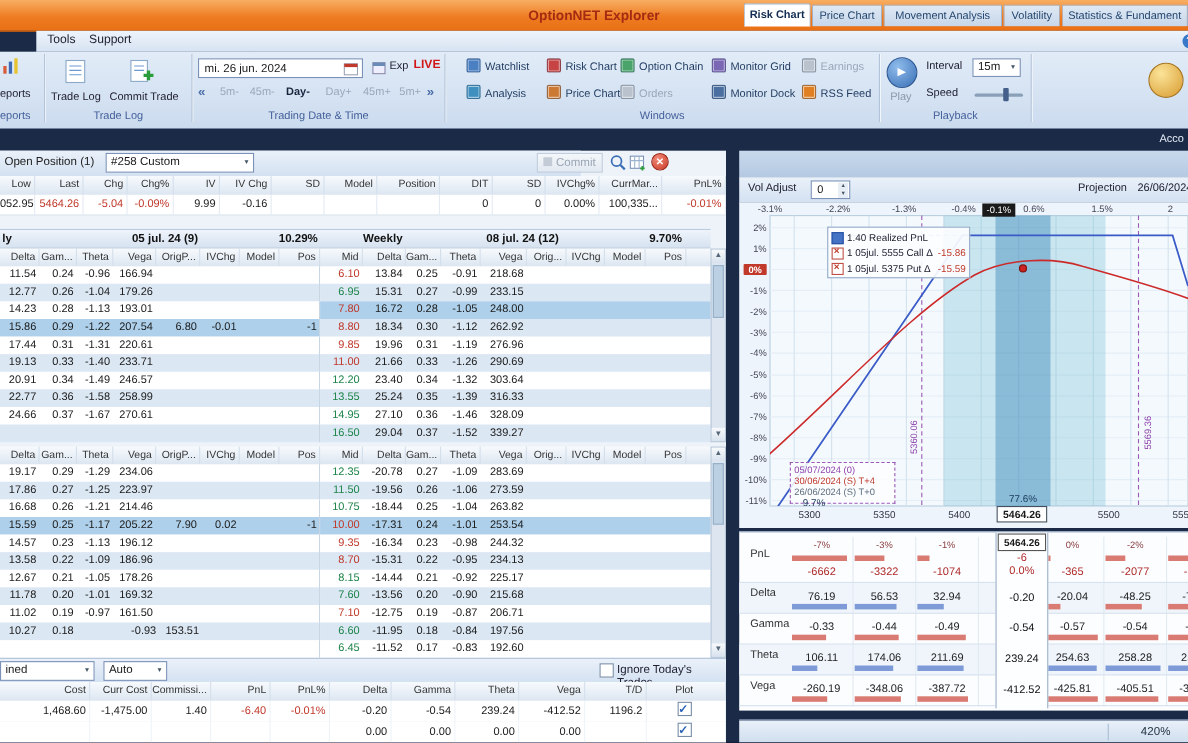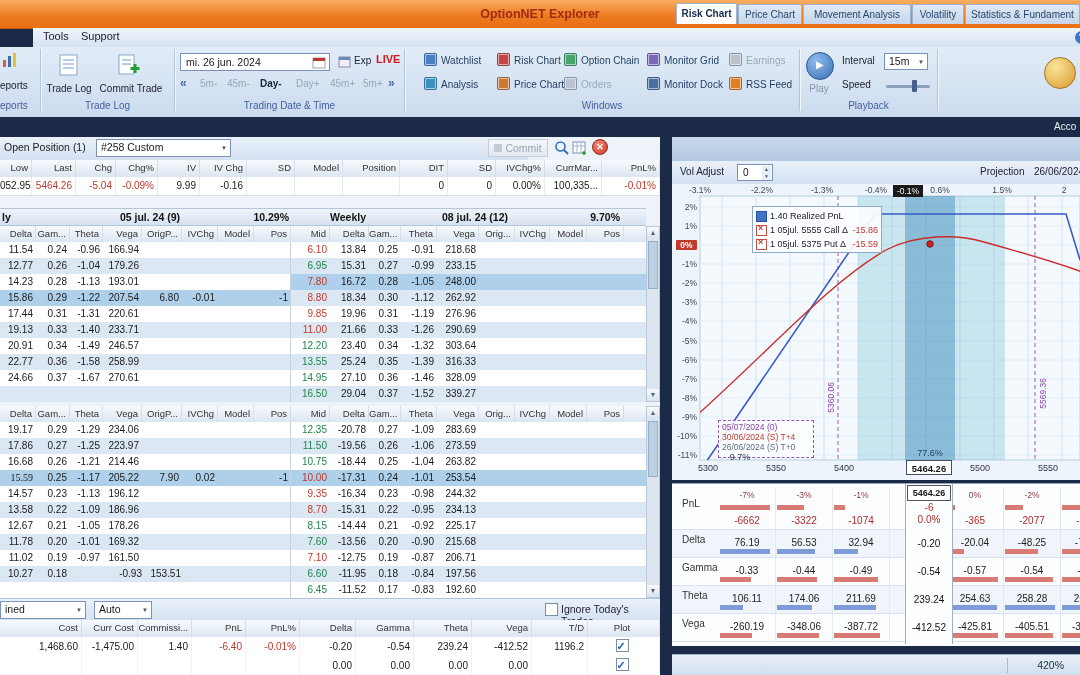--- a/index.html
+++ b/index.html
@@ -108,21 +108,21 @@
   #rp-controls{position:absolute;left:672px;top:161px;width:408px;height:23px;
      background:linear-gradient(#eaf1fa,#d3e1f1);border-bottom:1px solid #b0c2d8;font-size:10px;overflow:hidden;}
   .spin{position:absolute;background:#fff;border:1px solid #7a92b8;box-sizing:border-box;font-size:10px;
         line-height:15px;padding-left:5px;}
   .spin i{position:absolute;right:1px;width:9px;height:7px;font-style:normal;font-size:5px;color:#456;
         text-align:center;line-height:7px;background:#e7edf5;}
   #chart{position:absolute;left:672px;top:184px;width:408px;height:296px;background:#edf4fb;overflow:hidden;}
   .axtop{position:absolute;top:1px;width:40px;text-align:center;font-size:8.5px;color:#445;}
   .axleft{position:absolute;left:0;width:25px;text-align:right;font-size:8.5px;color:#445;}
   .axleft.zero{background:#c0392b;color:#fff;width:21px;left:4px;text-align:center;border-radius:1px;font-weight:bold;}
-  .axbot{position:absolute;top:279px;width:48px;text-align:left;font-size:9px;color:#334;}
+  .axbot{position:absolute;top:279px;width:48px;text-align:right;font-size:9px;color:#334;}
   #topmarker{position:absolute;left:221px;top:1px;width:30px;height:12px;background:#1a1a1a;color:#fff;
      font-size:8.5px;text-align:center;line-height:12px;}
   #pricebox{position:absolute;left:234px;top:276px;width:46px;height:15px;background:#fff;border:1px solid #44505f;
      font-size:9.5px;font-weight:bold;text-align:center;line-height:15px;box-sizing:border-box;}
   #legendbox{position:absolute;left:80px;top:22px;width:130px;height:47px;background:rgba(252,253,255,.92);
      border:1px solid #8fa8c8;font-size:9px;color:#223;padding:2px 3px;box-sizing:border-box;}
   .lrow{display:flex;align-items:center;height:14px;white-space:nowrap;}
   .lic{flex:none;width:9px;height:9px;border:1px solid #2a52a4;margin-right:3px;position:relative;}
   .lic.blue{background:#4472c4;}
   .lic.pos{background:#fff;border-color:#c05046;}
@@ -614,21 +614,21 @@
         <div class="cell" style="width: 39px;">-18.44</div>
         <div class="cell" style="width: 32px;">0.25</div>
         <div class="cell" style="width: 36px;">-1.04</div>
         <div class="cell" style="width: 42px;">263.82</div>
         <div class="cell" style="width: 36px;"></div>
         <div class="cell" style="width: 35px;"></div>
         <div class="cell" style="width: 37px;"></div>
         <div class="cell" style="width: 37px;"></div>
       </div>
       <div class="rowL alt sel" style="top: 262px;">
-        <div class="cell" style="width: 36px; font-family: Liberation Serif, serif;">15.59</div>
+        <div class="cell" style="width: 36px;">15.59</div>
         <div class="cell" style="width: 34px;">0.25</div>
         <div class="cell" style="width: 33px;">-1.17</div>
         <div class="cell" style="width: 39px;">205.22</div>
         <div class="cell" style="width: 40px;">7.90</div>
         <div class="cell" style="width: 36px;">0.02</div>
         <div class="cell" style="width: 36px;"></div>
         <div class="cell" style="width: 37px;">-1</div>
       </div>
       <div class="rowR alt sel" style="top: 262px;">
         <div class="cell mid-r" style="width: 39px;">10.00</div>

